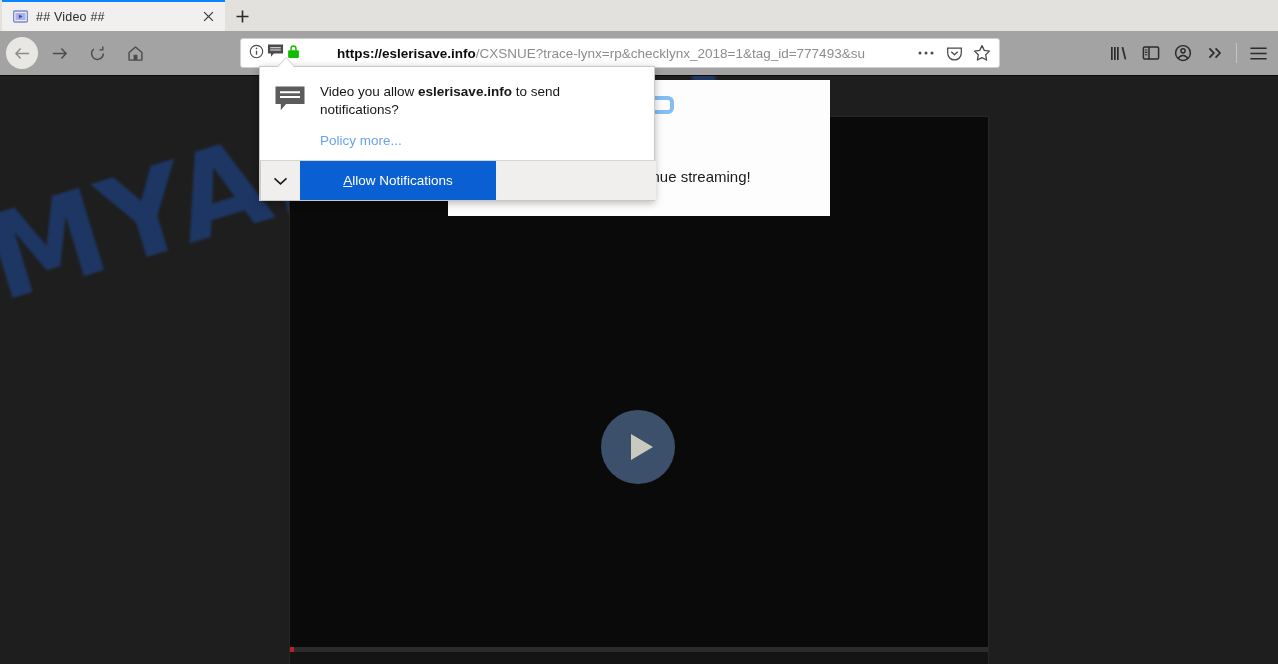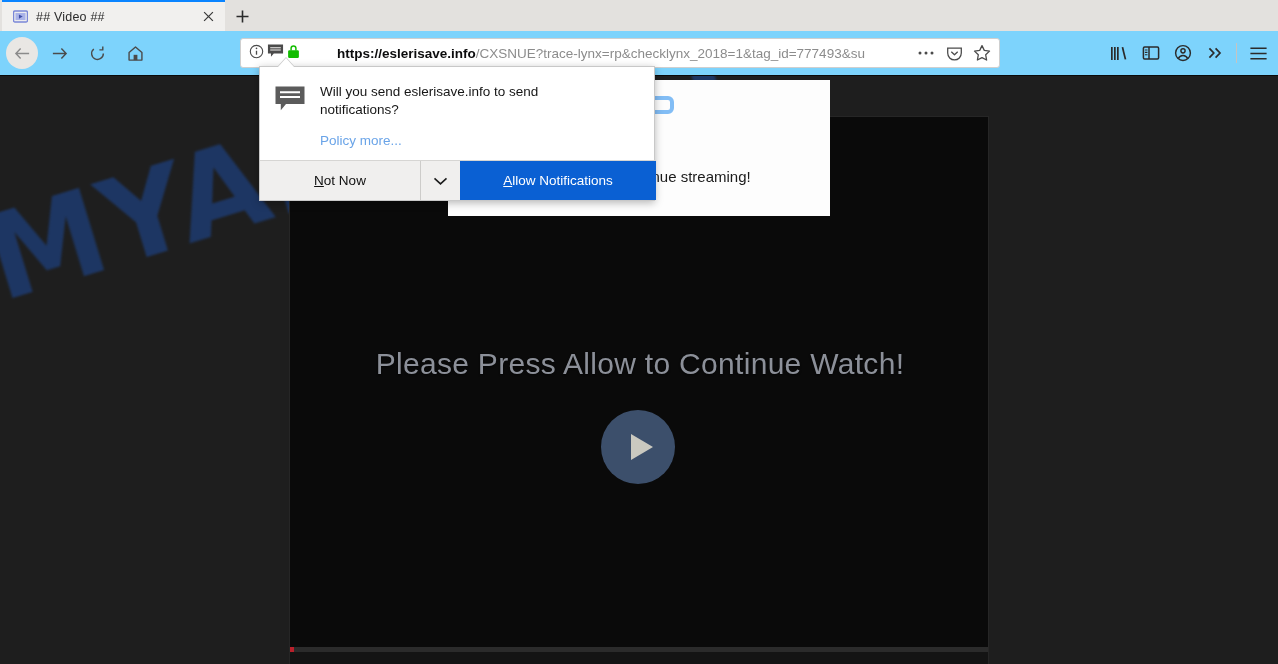--- a/index.html
+++ b/index.html
@@ -8,21 +8,21 @@
     overflow: hidden;
     font-family: "Liberation Sans", sans-serif;
     background: #1e1e1e;
   }
 
   
   #browser { position: absolute; inset: 0; }
 
   .chrome-top {
     position: absolute; left: 0; top: 0; width: 1278px; height: 76px;
-    background: #7dd3fc;
+    background: #a3a3a3;
     border-bottom: 1px solid #0a0a0a;
   }
 
   
   .tabstrip {
     position: absolute; left: 0; top: 0; width: 1278px; height: 31px;
     background: #e3e1de;
   }
   .tab {
     position: absolute; left: 2px; top: 0; width: 223px; height: 31px;
@@ -209,21 +209,21 @@
     clip-path: polygon(50% 0, 100% 100%, 0 100%);
     z-index: 20;
   }
   .dh-body { padding: 16px 16px 0 14px; display: flex; gap: 12px; }
   .dh-icon { flex: 0 0 34px; padding-top: 2px; color: #5b5b5b; }
   .dh-main { flex: 1 1 auto; }
   .dh-question {
     font-size: 13.5px; color: #161616; line-height: 1.32;
     max-width: 290px;
   }
-  .dh-question b { font-weight: 400; }
+  .dh-question b { font-weight: 700; }
   .dh-learn {
     display: inline-block; margin-top: 14px;
     font-size: 13.5px; color: #6aa4e8; cursor: pointer;
   }
   .dh-footer {
     position: absolute; left: 0; bottom: 0; width: 396px; height: 40px;
     background: #f0efee; border-top: 1px solid #d6d5d3;
     display: flex; align-items: stretch;
   }
   .dh-secondary {
@@ -251,21 +251,20 @@
 
     <div class="watermark">MYANTISPYWARE.COM</div>
 
     <div class="page-dialog">
       <div class="page-dialog-icon"></div>
       <div class="page-dialog-text">tinue streaming!</div>
     </div>
 
     <div class="player">
 
-      <div class="player-headline">Please Press Allow to Continue Watch!</div>
 
       <div class="play-big">
         <div class="play-big-tri"></div>
       </div>
 
       <div class="progress">
         <div class="progress-fill"></div>
       </div>
 
       <div class="controls">
@@ -432,29 +431,26 @@
     <div class="dh-arrow"></div>
 
     <div class="dh-body">
       <div class="dh-icon">
         <svg width="32" height="28" viewBox="0 0 32 28" fill="#5b5b5b">
           <path d="M1.5 1.5h29v17.4H12l-5.2 6.3v-6.3H1.5z"></path>
           <path d="M6 6.2h20v2.1H6zM6 11h20v2.1H6z" fill="#ffffff"></path>
         </svg>
       </div>
       <div class="dh-main">
-        <div class="dh-question"><span>Will you send </span><b>eslerisave.info</b><span> to send notifications?</span></div>
+        <div class="dh-question"><span>Video you allow </span><b>eslerisave.info</b><span> to send notifications?</span></div>
         <span class="dh-learn">Policy more...</span>
       </div>
     </div>
 
     <div class="dh-footer">
-      <div class="dh-secondary">
-        <span><u>N</u><span>ot Now</span></span>
-      </div>
       <div class="dh-chevron">
         <svg width="15" height="10" viewBox="0 0 16 10" fill="none" stroke="currentColor" stroke-width="1.7">
           <path d="M1.6 2.2L8 8l6.4-5.8"></path>
         </svg>
       </div>
       <div class="dh-primary">
         <span><u>A</u><span>llow Notifications</span></span>
       </div>
     </div>
   </div>

